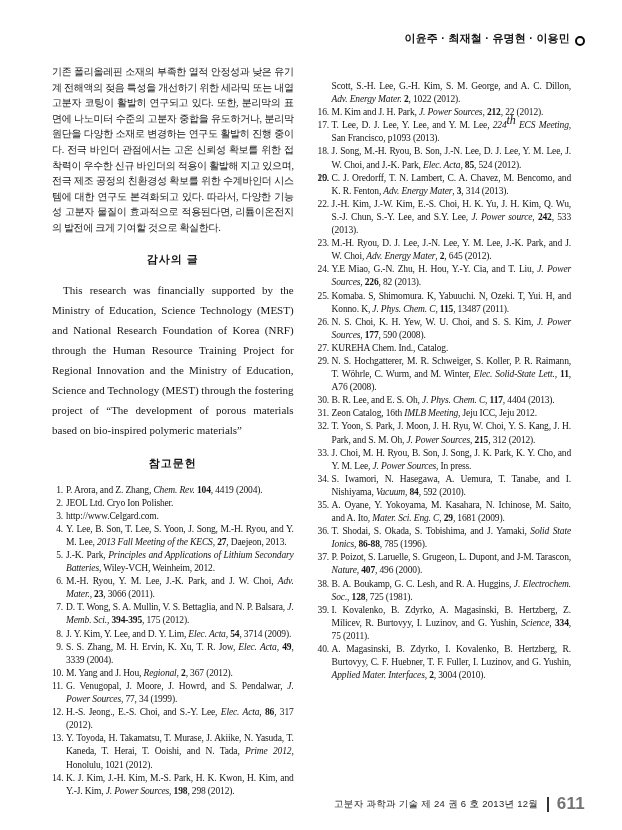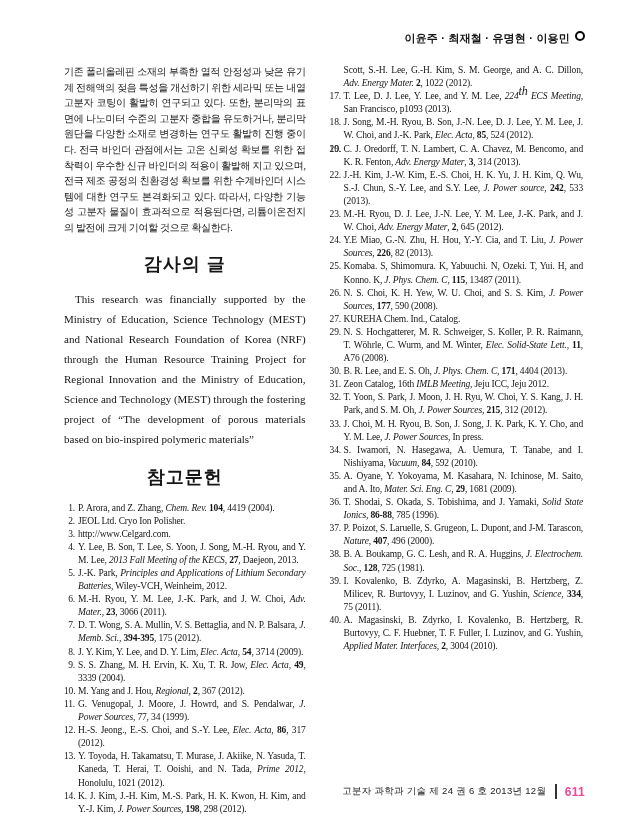--- a/index.html
+++ b/index.html
@@ -10,79 +10,79 @@
     margin:0 auto;
     overflow:hidden;
     font-family:"Liberation Serif","DejaVu Serif",serif;
     color:#151515;
   }
   
   .authors{
     position:absolute;top:31px;right:37px;
     font-family:"Liberation Sans","DejaVu Sans",sans-serif;
     font-weight:bold;font-size:11px;letter-spacing:0.2px;
-    display:flex;align-items:flex-start;
+    display:flex;align-items:flex-end;
   }
   .circle-icon{
     display:inline-block;width:6px;height:6px;
     border:2.6px solid #0a0a0a;border-radius:50%;
     margin-left:5px;
   }
   
   .columns{
-    position:absolute;left:64px;top:64px;width:519px;
+    position:absolute;left:52px;top:64px;width:519px;
     display:flex;gap:24px;
   }
   .col-left{width:246px;}
   .col-right{width:258px;}
   .kpara{
     margin:0;
     font-size:10px;line-height:15.6px;
     text-align:justify;letter-spacing:-0.3px;
     word-break:break-all;
   }
   .sec-heading{
     margin:16px 0 13px 0;
     font-family:"Liberation Sans","DejaVu Sans",sans-serif;
-    font-size:18px;font-weight:bold;text-align:center;
+    font-size:11px;font-weight:bold;text-align:center;
     letter-spacing:1px;
   }
   .apara{
     margin:0;
     font-size:11px;line-height:20px;
     text-align:justify;text-indent:11px;
   }
   .refs{
     margin-top:10px;
     font-size:9.5px;line-height:13.1px;
     letter-spacing:-0.15px;
   }
-  .col-right .refs{margin-top:0;}
+  .col-right .refs{margin-top:16px;}
   .ref{
     position:relative;padding-left:14px;
     text-align:justify;
   }
   .ref .num{
     position:absolute;left:0;top:0;width:11px;
     text-align:right;
   }
   .ref.cont{}
   
   .footer{
-    position:absolute;right:37px;bottom:31px;
+    position:absolute;right:37px;bottom:16px;
     display:flex;align-items:center;
     font-family:"Liberation Sans","DejaVu Sans",sans-serif;
     font-size:9.5px;color:#222;letter-spacing:0.3px;
   }
   .fdiv{
     display:inline-block;width:1.5px;height:15px;
     background:#333;margin:0 8px 0 9px;
   }
   .pagenum{
-    font-size:12px;font-weight:bold;color:#ec4899;
+    font-size:17px;font-weight:bold;color:#737373;
   }
   sup{font-size:12px;line-height:0;}
 </style>
 </head>
 <body>
 
 <div class="page">
 
   <div class="authors">
     <span>이윤주 · 최재철 · 유명현 · 이용민</span>
@@ -110,32 +110,33 @@
           <div class="ref"><span class="num">11.</span><span>G. Venugopal, J. Moore, J. Howrd, and S. Pendalwar, <i>J. Power Sources</i>, 77, 34 (1999).</span></div>
           <div class="ref"><span class="num">12.</span><span>H.-S. Jeong., E.-S. Choi, and S.-Y. Lee, <i>Elec. Acta</i>, <b>86</b>, 317 (2012).</span></div>
           <div class="ref"><span class="num">13.</span><span>Y. Toyoda, H. Takamatsu, T. Murase, J. Akiike, N. Yasuda, T. Kaneda, T. Herai, T. Ooishi, and N. Tada, <i>Prime 2012</i>, Honolulu, 1021 (2012).</span></div>
           <div class="ref"><span class="num">14.</span><span>K. J. Kim, J.-H. Kim, M.-S. Park, H. K. Kwon, H. Kim, and Y.-J. Kim, <i>J. Power Sources</i>, <b>198</b>, 298 (2012).</span></div>
         </div>
     </div>
 
     <div class="col-right">
       <div class="refs">
           <div class="ref cont"><span>Scott, S.-H. Lee, G.-H. Kim, S. M. George, and A. C. Dillon, <i>Adv. Energy Mater.</i> <b>2</b>, 1022 (2012).</span></div>
+          <div class="ref"><span class="num">16.</span><span>M. Kim and J. H. Park, <i>J. Power Sources</i>, <b>212</b>, 22 (2012).</span></div>
           <div class="ref"><span class="num">17.</span><span>T. Lee, D. J. Lee, Y. Lee, and Y. M. Lee, <i>224<sup>th</sup> ECS Meeting</i>, San Francisco, p1093 (2013).</span></div>
           <div class="ref"><span class="num">18.</span><span>J. Song, M.-H. Ryou, B. Son, J.-N. Lee, D. J. Lee, Y. M. Lee, J. W. Choi, and J.-K. Park, <i>Elec. Acta</i>, <b>85</b>, 524 (2012).</span></div>
           <div class="ref"><span class="num">19.</span></div>
           <div class="ref"><span class="num">20.</span><span>C. J. Oredorff, T. N. Lambert, C. A. Chavez, M. Bencomo, and K. R. Fenton, <i>Adv. Energy Mater</i>, <b>3</b>, 314 (2013).</span></div>
           <div class="ref"><span class="num">22.</span><span>J.-H. Kim, J.-W. Kim, E.-S. Choi, H. K. Yu, J. H. Kim, Q. Wu, S.-J. Chun, S.-Y. Lee, and S.Y. Lee, <i>J. Power source</i>, <b>242</b>, 533 (2013).</span></div>
           <div class="ref"><span class="num">23.</span><span>M.-H. Ryou, D. J. Lee, J.-N. Lee, Y. M. Lee, J.-K. Park, and J. W. Choi, <i>Adv. Energy Mater</i>, <b>2</b>, 645 (2012).</span></div>
           <div class="ref"><span class="num">24.</span><span>Y.E Miao, G.-N. Zhu, H. Hou, Y.-Y. Cia, and T. Liu, <i>J. Power Sources</i>, <b>226</b>, 82 (2013).</span></div>
           <div class="ref"><span class="num">25.</span><span>Komaba. S, Shimomura. K, Yabuuchi. N, Ozeki. T, Yui. H, and Konno. K, <i>J. Phys. Chem. C</i>, <b>115</b>, 13487 (2011).</span></div>
           <div class="ref"><span class="num">26.</span><span>N. S. Choi, K. H. Yew, W. U. Choi, and S. S. Kim, <i>J. Power Sources</i>, <b>177</b>, 590 (2008).</span></div>
           <div class="ref"><span class="num">27.</span><span>KUREHA Chem. Ind., Catalog.</span></div>
           <div class="ref"><span class="num">29.</span><span>N. S. Hochgatterer, M. R. Schweiger, S. Koller, P. R. Raimann, T. Wöhrle, C. Wurm, and M. Winter, <i>Elec. Solid-State Lett.</i>, <b>11</b>, A76 (2008).</span></div>
-          <div class="ref"><span class="num">30.</span><span>B. R. Lee, and E. S. Oh, <i>J. Phys. Chem. C</i>, <b>171</b>, 4404 (2013).</span></div>
+          <div class="ref"><span class="num">30.</span><span>B. R. Lee, and E. S. Oh, <i>J. Phys. Chem. C</i>, <b>117</b>, 4404 (2013).</span></div>
           <div class="ref"><span class="num">31.</span><span>Zeon Catalog, 16th <i>IMLB Meeting</i>, Jeju ICC, Jeju 2012.</span></div>
           <div class="ref"><span class="num">32.</span><span>T. Yoon, S. Park, J. Moon, J. H. Ryu, W. Choi, Y. S. Kang, J. H. Park, and S. M. Oh, <i>J. Power Sources</i>, <b>215</b>, 312 (2012).</span></div>
           <div class="ref"><span class="num">33.</span><span>J. Choi, M. H. Ryou, B. Son, J. Song, J. K. Park, K. Y. Cho, and Y. M. Lee, <i>J. Power Sources</i>, In press.</span></div>
           <div class="ref"><span class="num">34.</span><span>S. Iwamori, N. Hasegawa, A. Uemura, T. Tanabe, and I. Nishiyama, <i>Vacuum</i>, <b>84</b>, 592 (2010).</span></div>
           <div class="ref"><span class="num">35.</span><span>A. Oyane, Y. Yokoyama, M. Kasahara, N. Ichinose, M. Saito, and A. Ito, <i>Mater. Sci. Eng. C</i>, <b>29</b>, 1681 (2009).</span></div>
           <div class="ref"><span class="num">36.</span><span>T. Shodai, S. Okada, S. Tobishima, and J. Yamaki, <i>Solid State Ionics</i>, <b>86-88</b>, 785 (1996).</span></div>
           <div class="ref"><span class="num">37.</span><span>P. Poizot, S. Laruelle, S. Grugeon, L. Dupont, and J-M. Tarascon, <i>Nature</i>, <b>407</b>, 496 (2000).</span></div>
           <div class="ref"><span class="num">38.</span><span>B. A. Boukamp, G. C. Lesh, and R. A. Huggins, <i>J. Electrochem. Soc.</i>, <b>128</b>, 725 (1981).</span></div>
           <div class="ref"><span class="num">39.</span><span>I. Kovalenko, B. Zdyrko, A. Magasinski, B. Hertzberg, Z. Milicev, R. Burtovyy, I. Luzinov, and G. Yushin, <i>Science</i>, <b>334</b>, 75 (2011).</span></div>
           <div class="ref"><span class="num">40.</span><span>A. Magasinski, B. Zdyrko, I. Kovalenko, B. Hertzberg, R. Burtovyy, C. F. Huebner, T. F. Fuller, I. Luzinov, and G. Yushin, <i>Applied Mater. Interfaces</i>, <b>2</b>, 3004 (2010).</span></div>

